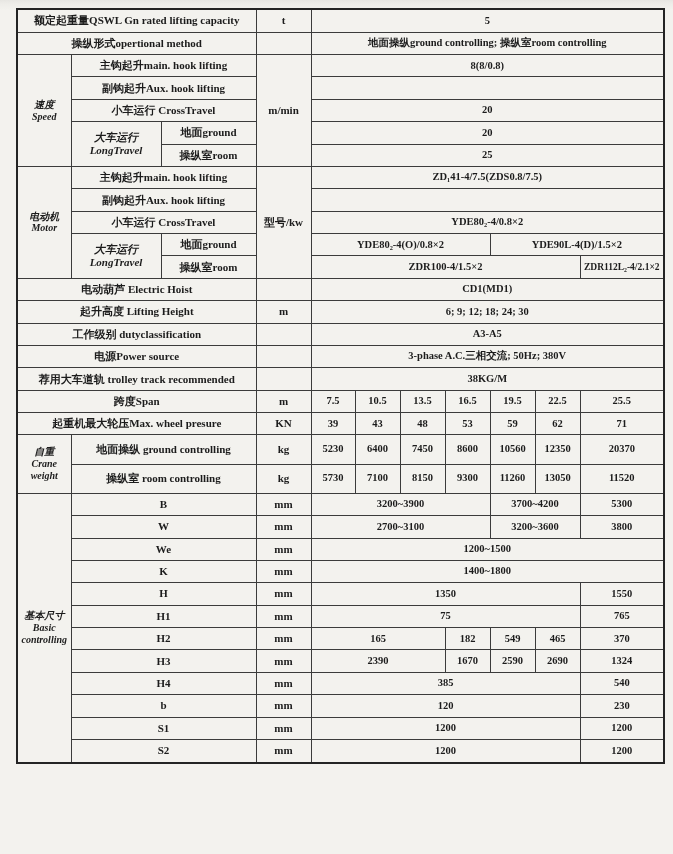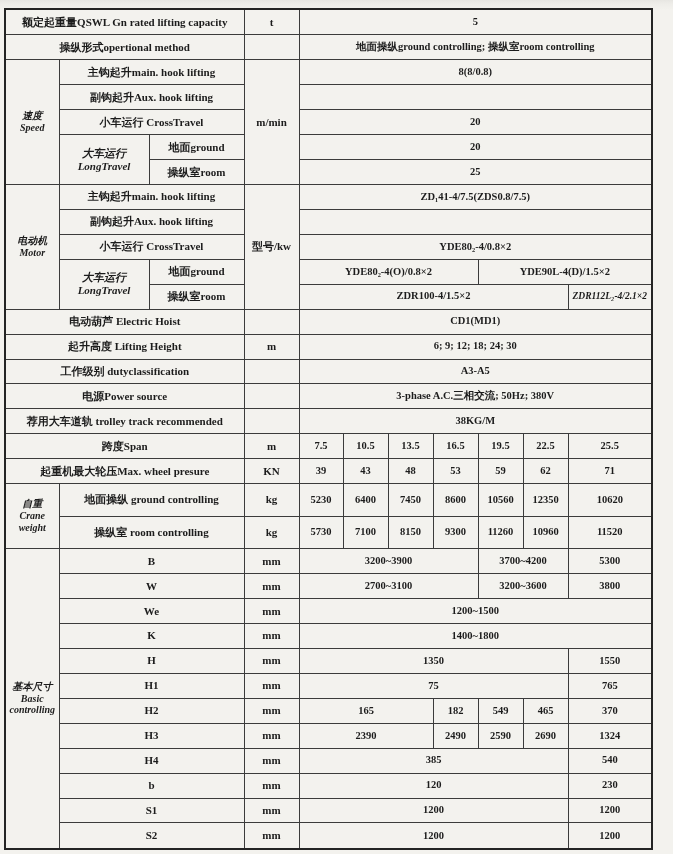--- a/index.html
+++ b/index.html
@@ -7,36 +7,36 @@
     width:673px;height:854px;
     background:#f3f2ee;
     font-family:"Liberation Serif","DejaVu Serif",serif;
     font-weight:bold;color:#1c1c1c;
   }
   .sheet{
     position:relative;width:673px;height:854px;
     background:linear-gradient(#e7e6e2 0,#eeede9 4px,#f3f2ee 10px);
   }
   table{
-    position:absolute;left:4px;top:8px;
-    width:647px;height:842px;
+    position:absolute;left:16px;top:8px;
+    width:647px;height:756px;
     border-collapse:collapse;table-layout:fixed;
     border:2px solid #242424;
   }
   td{
     border:1px solid #3b3b3b;
     text-align:center;vertical-align:middle;
     padding:0 2px;
     font-size:11px;line-height:1.18;
     white-space:nowrap;overflow:hidden;
   }
   .g{font-size:10px;}
   .g span, .ll span{display:block;font-style:italic;}
   .v{font-size:10.5px;}
-  .tight{font-size:9.5px;padding:0 1px;font-style:italic;}
+  .tight{font-size:9.5px;padding:0 1px;}
 </style>
 </head>
 <body>
 
 <div class="sheet">
 <table>
   <colgroup>
     <col style="width:54px">
         <col style="width:90px">
         <col style="width:95px">
@@ -182,31 +182,31 @@
       <span>weight</span>
     </td>
     <td colspan="2">地面操纵 ground controlling</td>
     <td>kg</td>
     <td class="v">5230</td>
     <td class="v">6400</td>
     <td class="v">7450</td>
     <td class="v">8600</td>
     <td class="v">10560</td>
     <td class="v">12350</td>
-    <td class="v">10620</td>
+    <td class="v">20370</td>
   </tr>
   <tr>
     <td colspan="2">操纵室 room controlling</td>
     <td>kg</td>
     <td class="v">5730</td>
     <td class="v">7100</td>
     <td class="v">8150</td>
     <td class="v">9300</td>
     <td class="v">11260</td>
-    <td class="v">10960</td>
+    <td class="v">13050</td>
     <td class="v">11520</td>
   </tr>
 
   <tr>
     <td rowspan="12" class="g">
       <span>基本尺寸</span>
       <span>Basic</span>
       <span>controlling</span>
     </td>
     <td colspan="2">B</td>
@@ -250,21 +250,21 @@
     <td colspan="3" class="v">165</td>
     <td class="v">182</td>
     <td class="v">549</td>
     <td class="v">465</td>
     <td class="v">370</td>
   </tr>
   <tr>
     <td colspan="2">H3</td>
     <td>mm</td>
     <td colspan="3" class="v">2390</td>
-    <td class="v">2490</td>
+    <td class="v">1670</td>
     <td class="v">2590</td>
     <td class="v">2690</td>
     <td class="v">1324</td>
   </tr>
   <tr>
     <td colspan="2">H4</td>
     <td>mm</td>
     <td colspan="6" class="v">385</td>
     <td class="v">540</td>
   </tr>

